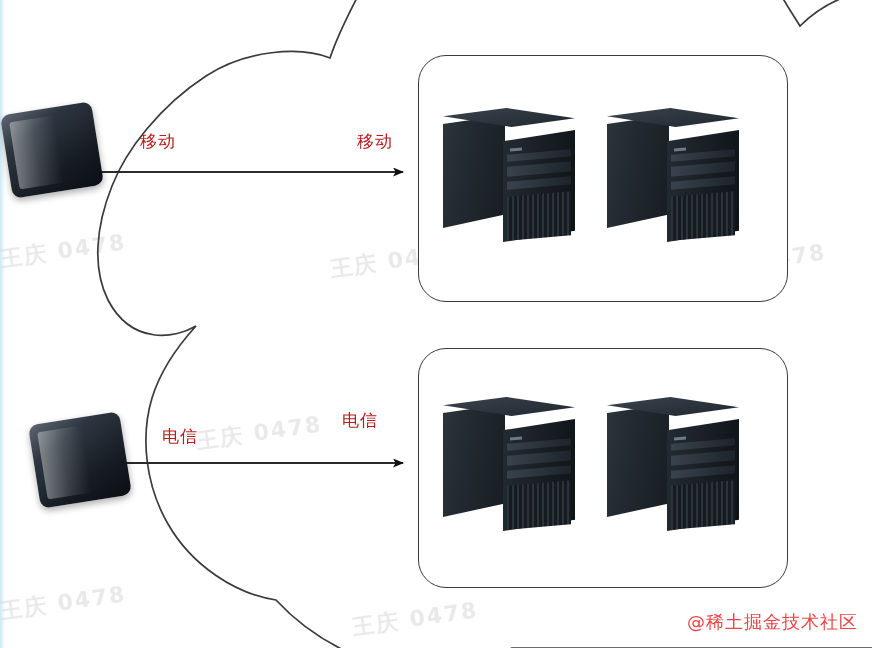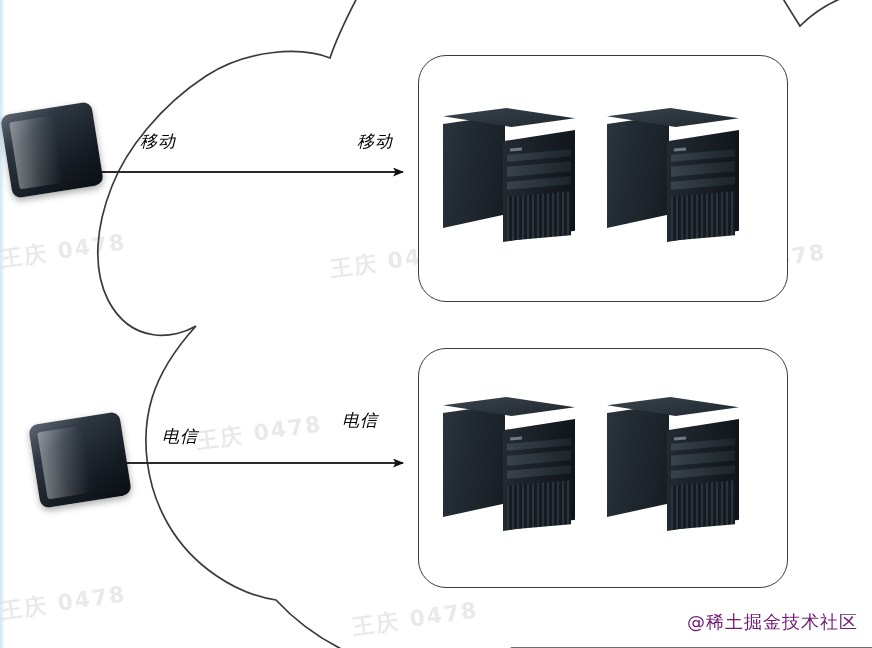--- a/index.html
+++ b/index.html
@@ -23,26 +23,25 @@
     background: linear-gradient(to right, #cfe7f5 0%, #e8f4fb 55%, #ffffff 100%);
   }
   #vector-layer {
     position: absolute;
     left: 0; top: 0;
     width: 872px; height: 648px;
   }
   
   .link-label {
     position: absolute;
-    color: #000000;
+    color: #b91c1c;
     font-size: 17px;
     letter-spacing: 1px;
     white-space: nowrap;
     line-height: 1;
-    font-style: italic;
   }
   
   .tablet {
     position: absolute;
     width: 92px;
     height: 84px;
   }
   .tablet .body {
     position: absolute;
     inset: 0;
@@ -129,21 +128,21 @@
     font-weight: bold;
     letter-spacing: 2px;
     white-space: nowrap;
     transform: rotate(-8deg);
     pointer-events: none;
   }
   #corner-watermark {
     position: absolute;
     right: 14px;
     bottom: 14px;
-    color: #701a75;
+    color: #ef4444;
     font-size: 18px;
     letter-spacing: 1px;
     white-space: nowrap;
   }
 </style>
 </head>
 <body>
 
 <div id="stage">
 

